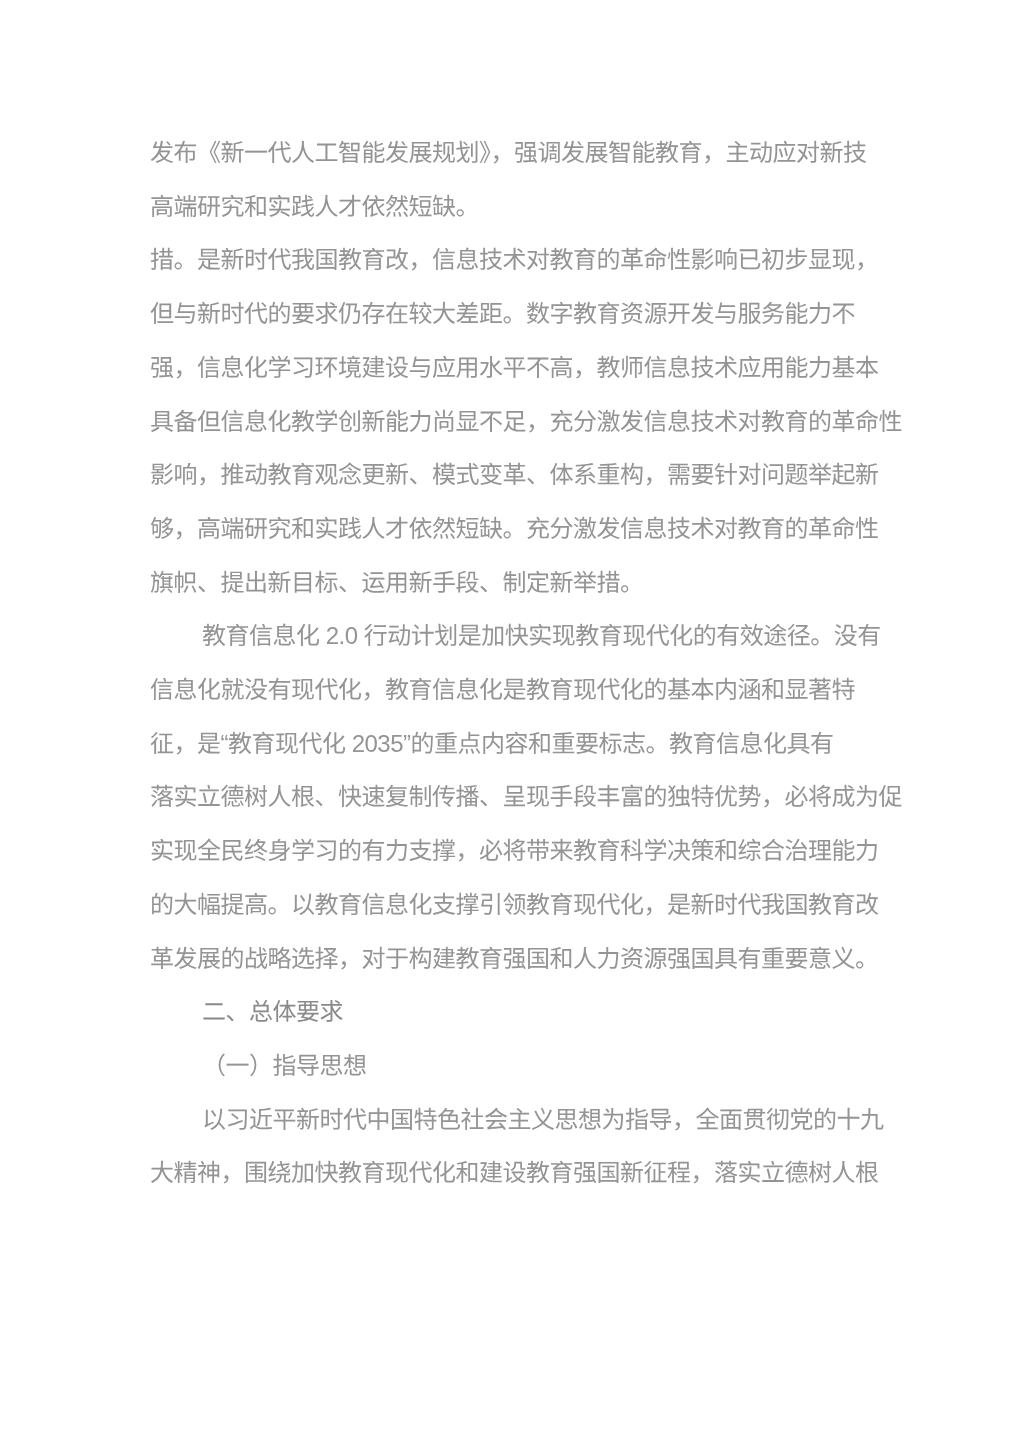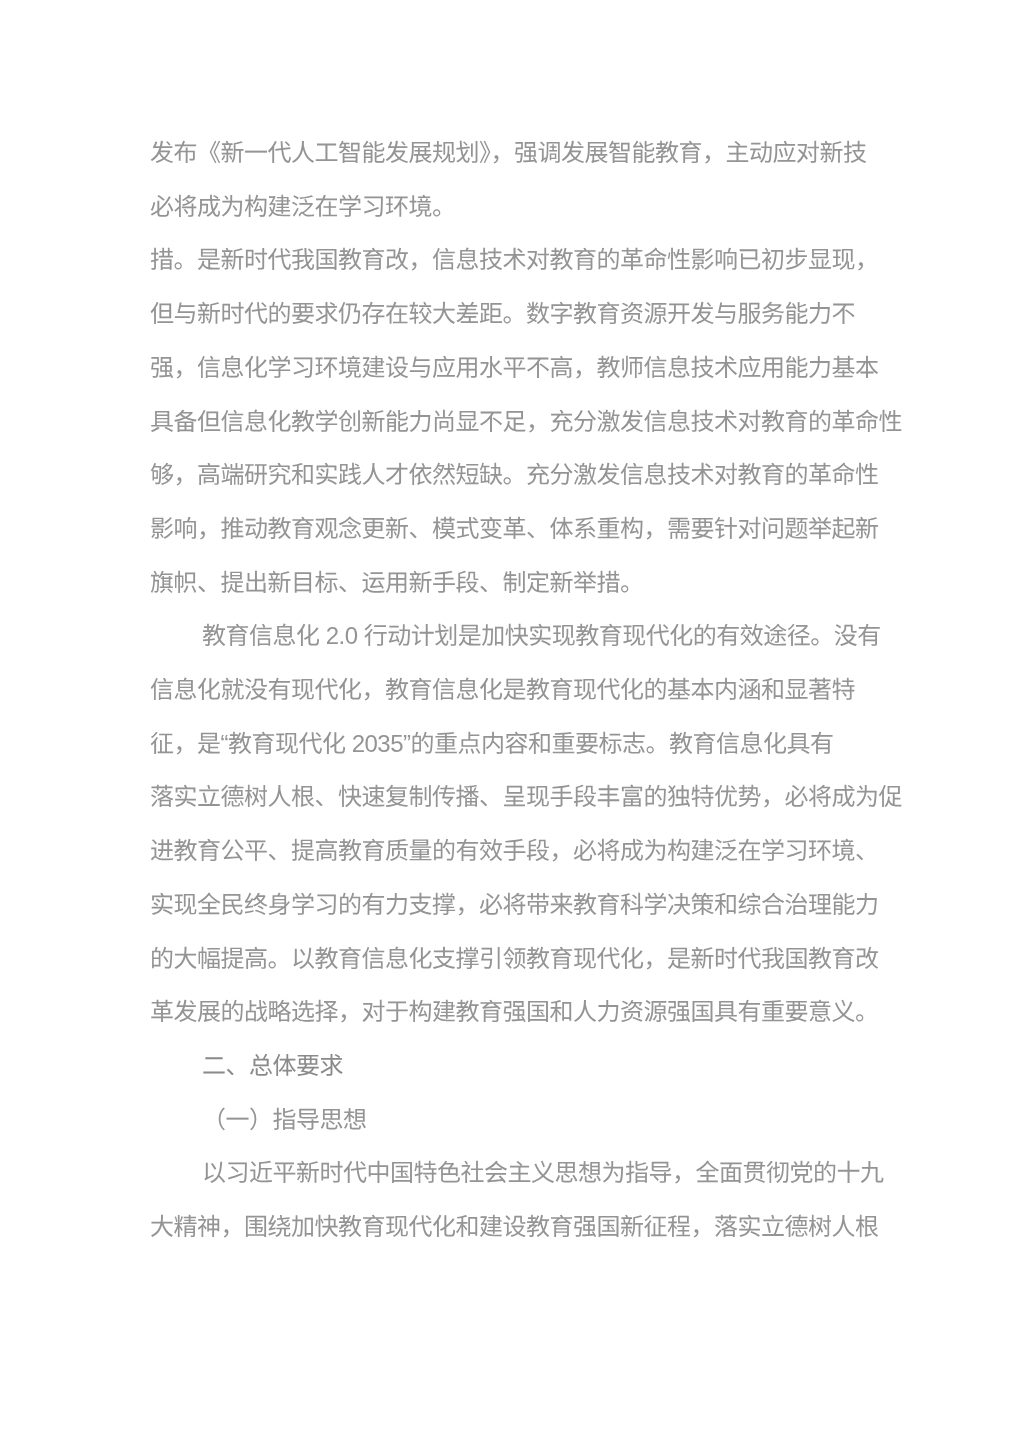--- a/index.html
+++ b/index.html
@@ -44,33 +44,32 @@
   .line.subheading {
     color: var(--body-color, #949494);
   }
 </style>
 </head>
 <body>
 
 <div class="page">
   <div class="doc">
       <div class="line body">发布《新一代人工智能发展规划》，强调发展智能教育，主动应对新技</div>
-      <div class="line body">必将成为构建泛在学习环境。</div>
+      <div class="line body">高端研究和实践人才依然短缺。</div>
       <div class="line body">措。是新时代我国教育改，信息技术对教育的革命性影响已初步显现，</div>
       <div class="line body">但与新时代的要求仍存在较大差距。数字教育资源开发与服务能力不</div>
       <div class="line body">强，信息化学习环境建设与应用水平不高，教师信息技术应用能力基本</div>
       <div class="line body">具备但信息化教学创新能力尚显不足，充分激发信息技术对教育的革命性</div>
+      <div class="line body">影响，推动教育观念更新、模式变革、体系重构，需要针对问题举起新</div>
       <div class="line body">够，高端研究和实践人才依然短缺。充分激发信息技术对教育的革命性</div>
-      <div class="line body">影响，推动教育观念更新、模式变革、体系重构，需要针对问题举起新</div>
       <div class="line body">旗帜、提出新目标、运用新手段、制定新举措。</div>
       <div class="line body indent">教育信息化 2.0 行动计划是加快实现教育现代化的有效途径。没有</div>
       <div class="line body">信息化就没有现代化，教育信息化是教育现代化的基本内涵和显著特</div>
       <div class="line body">征，是“教育现代化 2035”的重点内容和重要标志。教育信息化具有</div>
       <div class="line body">落实立德树人根、快速复制传播、呈现手段丰富的独特优势，必将成为促</div>
-      <div class="line body">进教育公平、提高教育质量的有效手段，必将成为构建泛在学习环境、</div>
       <div class="line body">实现全民终身学习的有力支撑，必将带来教育科学决策和综合治理能力</div>
       <div class="line body">的大幅提高。以教育信息化支撑引领教育现代化，是新时代我国教育改</div>
       <div class="line body">革发展的战略选择，对于构建教育强国和人力资源强国具有重要意义。</div>
       <div class="line heading indent">二、总体要求</div>
       <div class="line subheading indent">（一）指导思想</div>
       <div class="line body indent">以习近平新时代中国特色社会主义思想为指导，全面贯彻党的十九</div>
       <div class="line body">大精神，围绕加快教育现代化和建设教育强国新征程，落实立德树人根</div>
     </div>
 </div>
 

